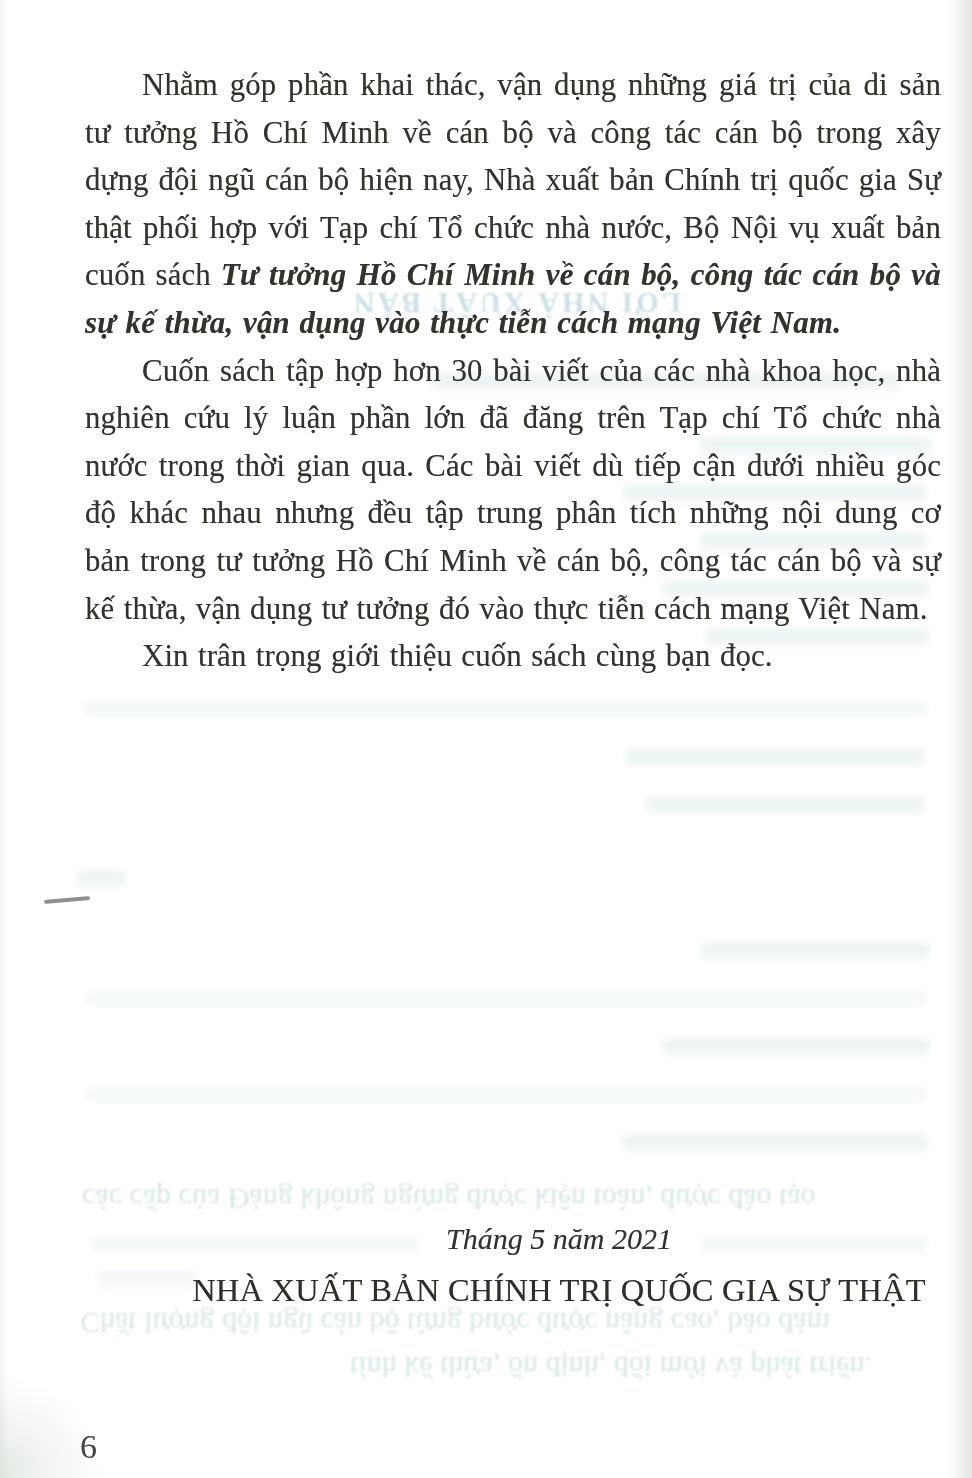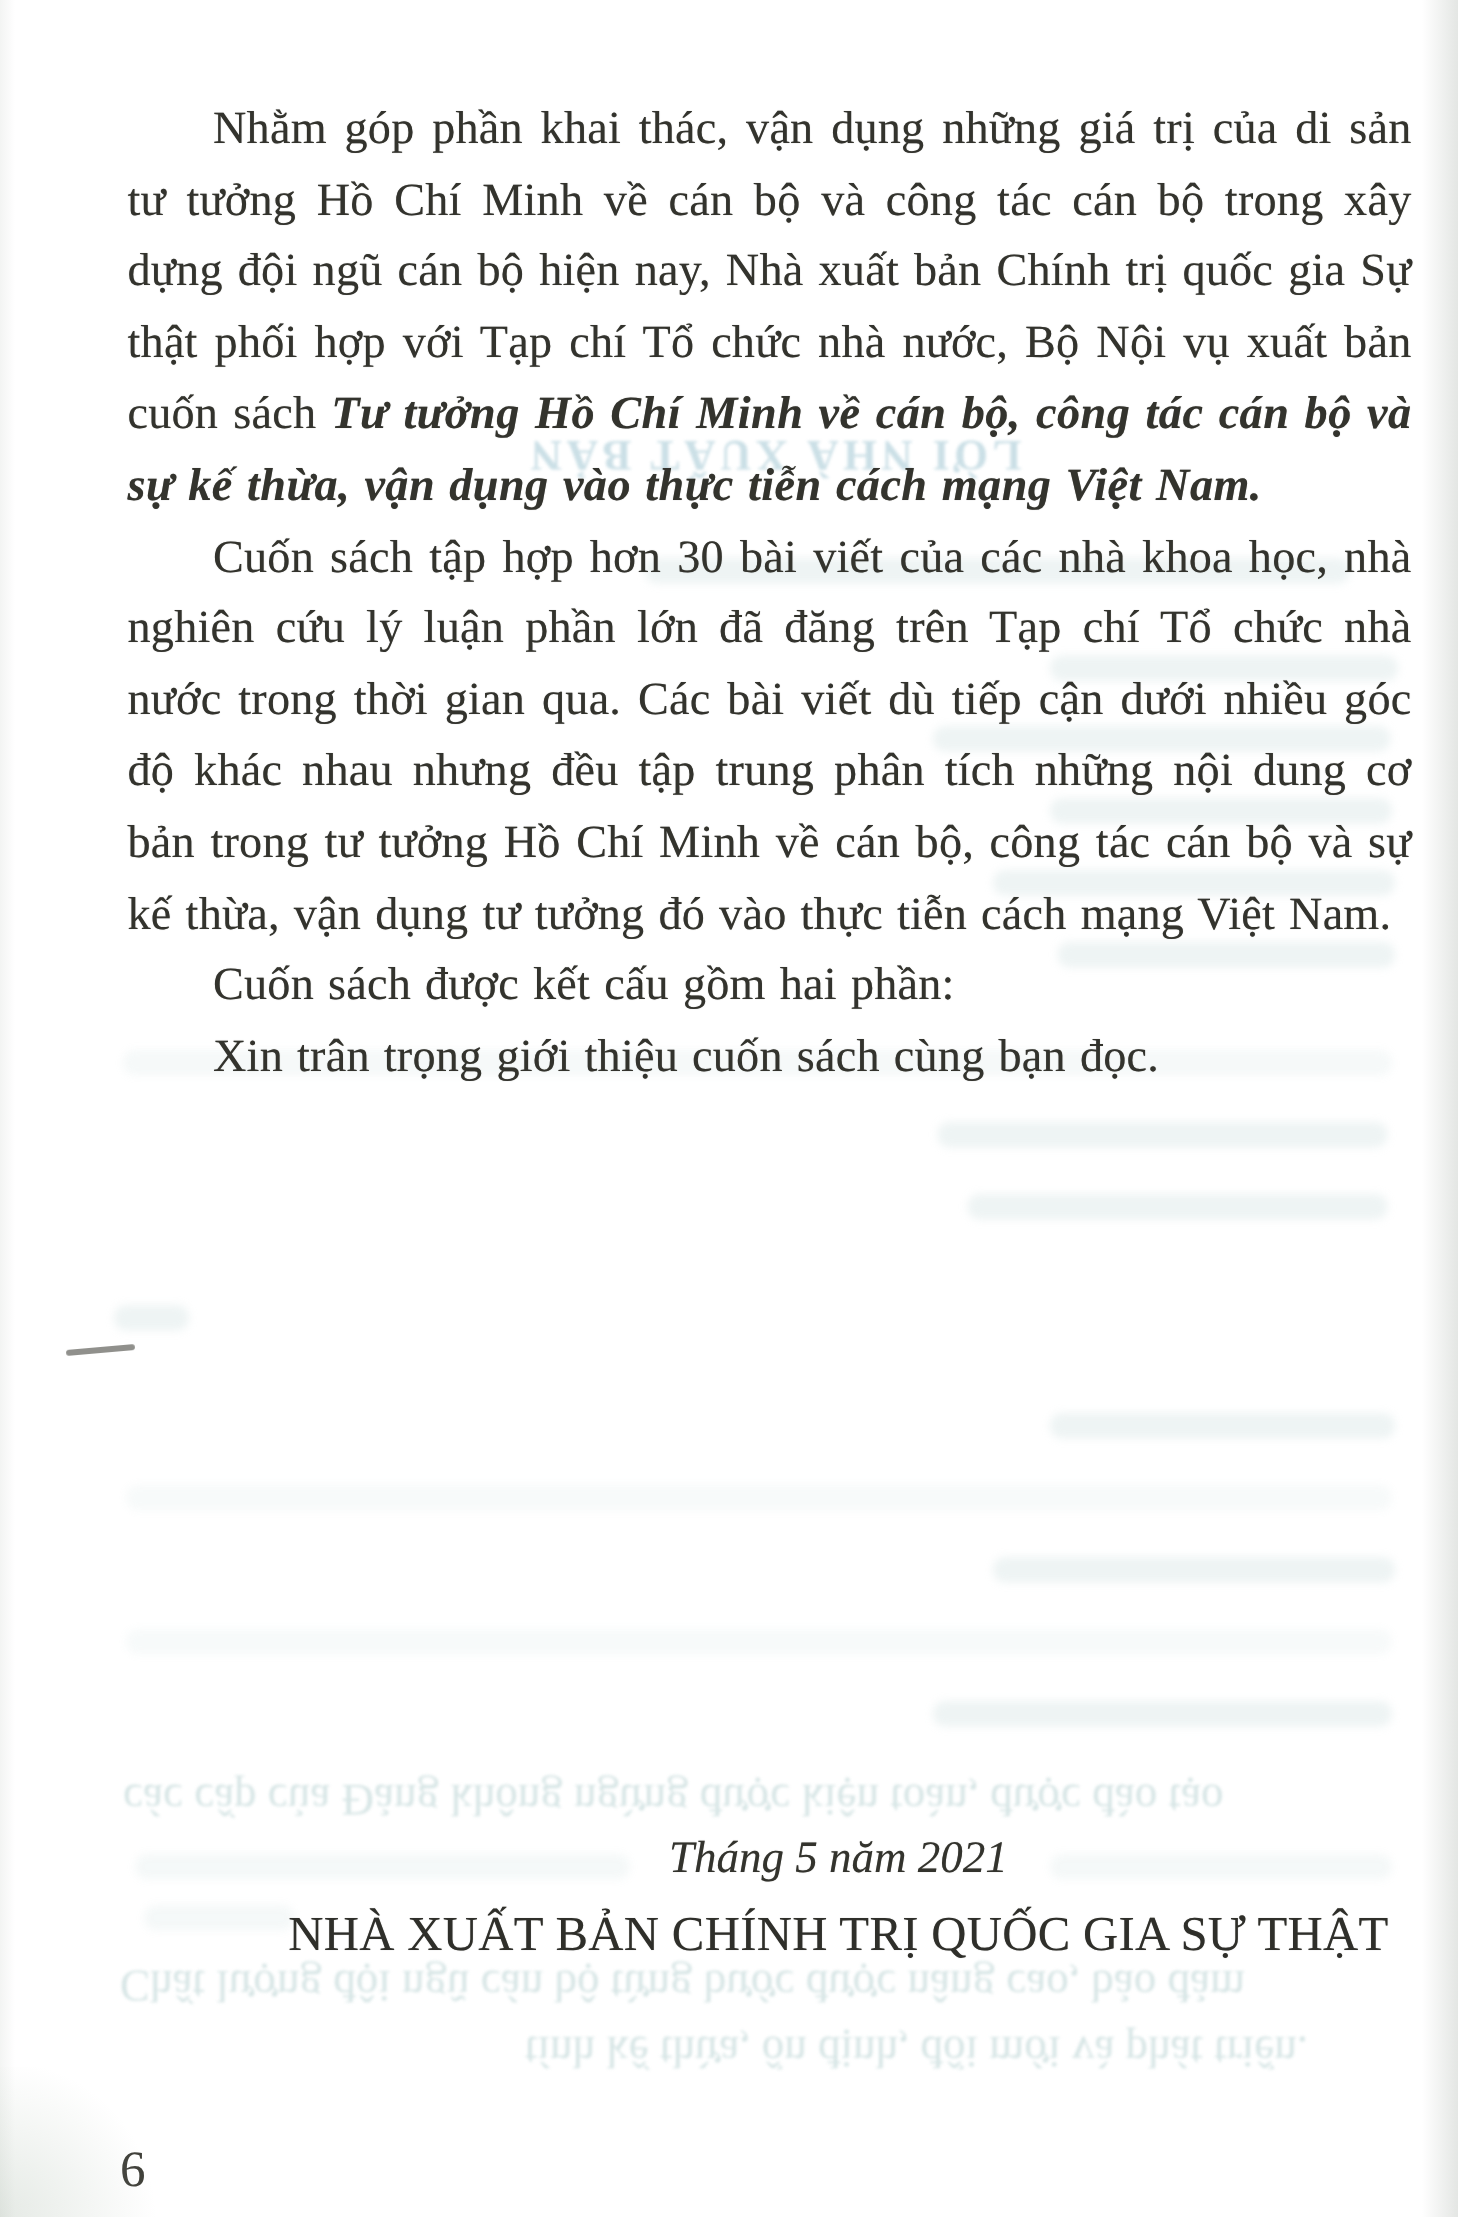--- a/index.html
+++ b/index.html
@@ -109,21 +109,20 @@
   <div class="gbar" style="top:1270px;left:96px;width:100px;opacity:0.6;"></div>
 
   <div class="ghost ghost-heading">LỜI NHÀ XUẤT BẢN</div>
   <div class="ghost ghost-line ghost-line-1">các cấp của Đảng không ngừng được kiện toàn, được đào tạo</div>
   <div class="ghost ghost-line ghost-line-2">Chất lượng đội ngũ cán bộ từng bước được nâng cao, bảo đảm</div>
   <div class="ghost ghost-line ghost-line-3">tính kế thừa, ổn định, đổi mới và phát triển.</div>
 
   <div class="body-text">
     <p><span>Nhằm góp phần khai thác, vận dụng những giá trị của di sản tư tưởng Hồ Chí Minh về cán bộ và công tác cán bộ trong xây dựng đội ngũ cán bộ hiện nay, Nhà xuất bản Chính trị quốc gia Sự thật phối hợp với Tạp chí Tổ chức nhà nước, Bộ Nội vụ xuất bản cuốn sách </span><span class="book-title">Tư tưởng Hồ Chí Minh về cán bộ, công tác cán bộ và sự kế thừa, vận dụng vào thực tiễn cách mạng Việt Nam.</span></p>
     <p>Cuốn sách tập hợp hơn 30 bài viết của các nhà khoa học, nhà nghiên cứu lý luận phần lớn đã đăng trên Tạp chí Tổ chức nhà nước trong thời gian qua. Các bài viết dù tiếp cận dưới nhiều góc độ khác nhau nhưng đều tập trung phân tích những nội dung cơ bản trong tư tưởng Hồ Chí Minh về cán bộ, công tác cán bộ và sự kế thừa, vận dụng tư tưởng đó vào thực tiễn cách mạng Việt Nam.</p>
-    <p>Cuốn sách được kết cấu gồm hai phần:</p>
     <p>Xin trân trọng giới thiệu cuốn sách cùng bạn đọc.</p>
   </div>
 
   <div class="signature">
     <div class="date-line">Tháng 5 năm 2021</div>
     <div class="publisher-line">NHÀ XUẤT BẢN CHÍNH TRỊ QUỐC GIA SỰ THẬT</div>
   </div>
 
   <div class="page-number">6</div>
 

